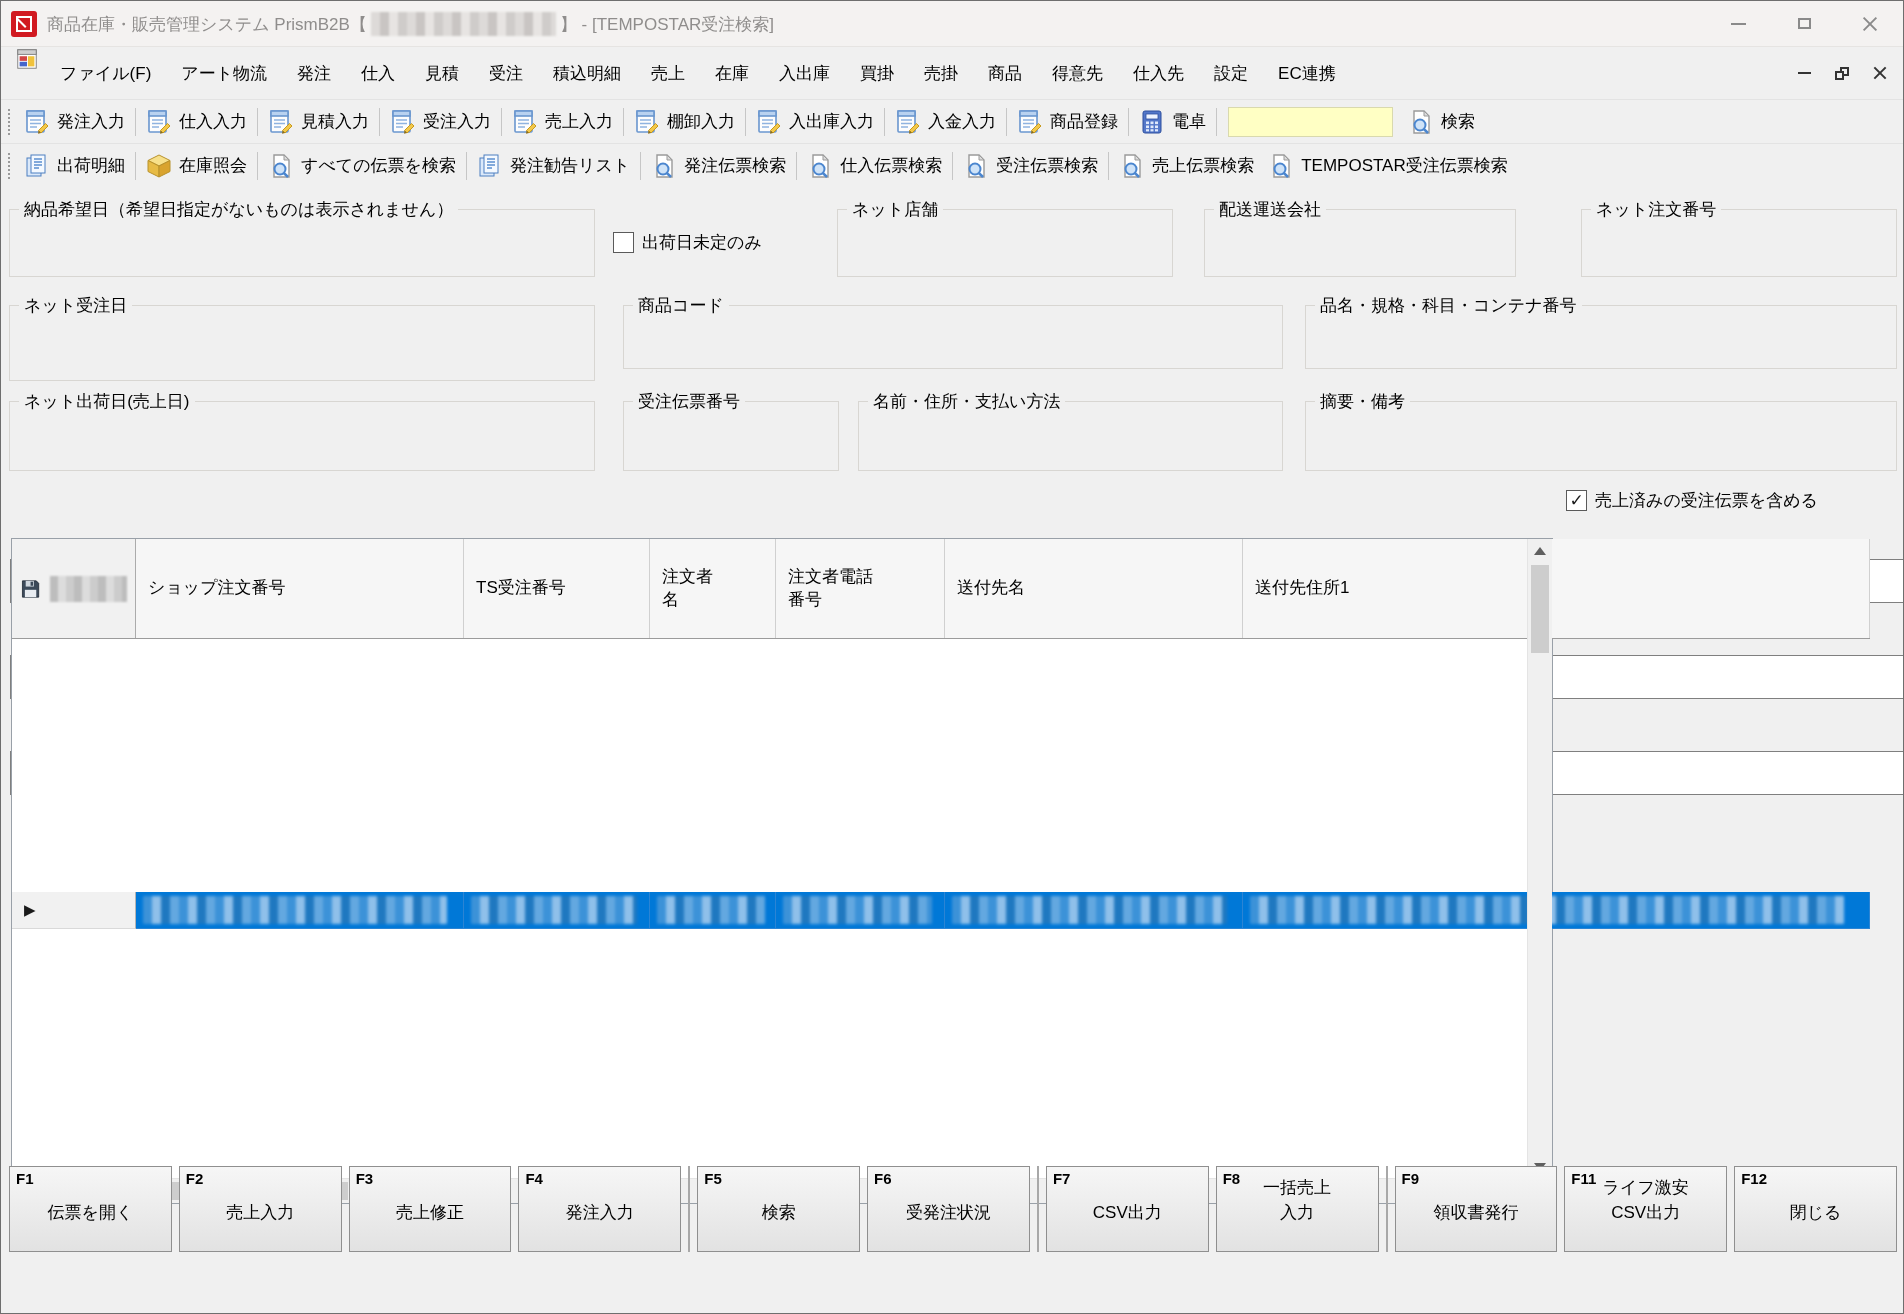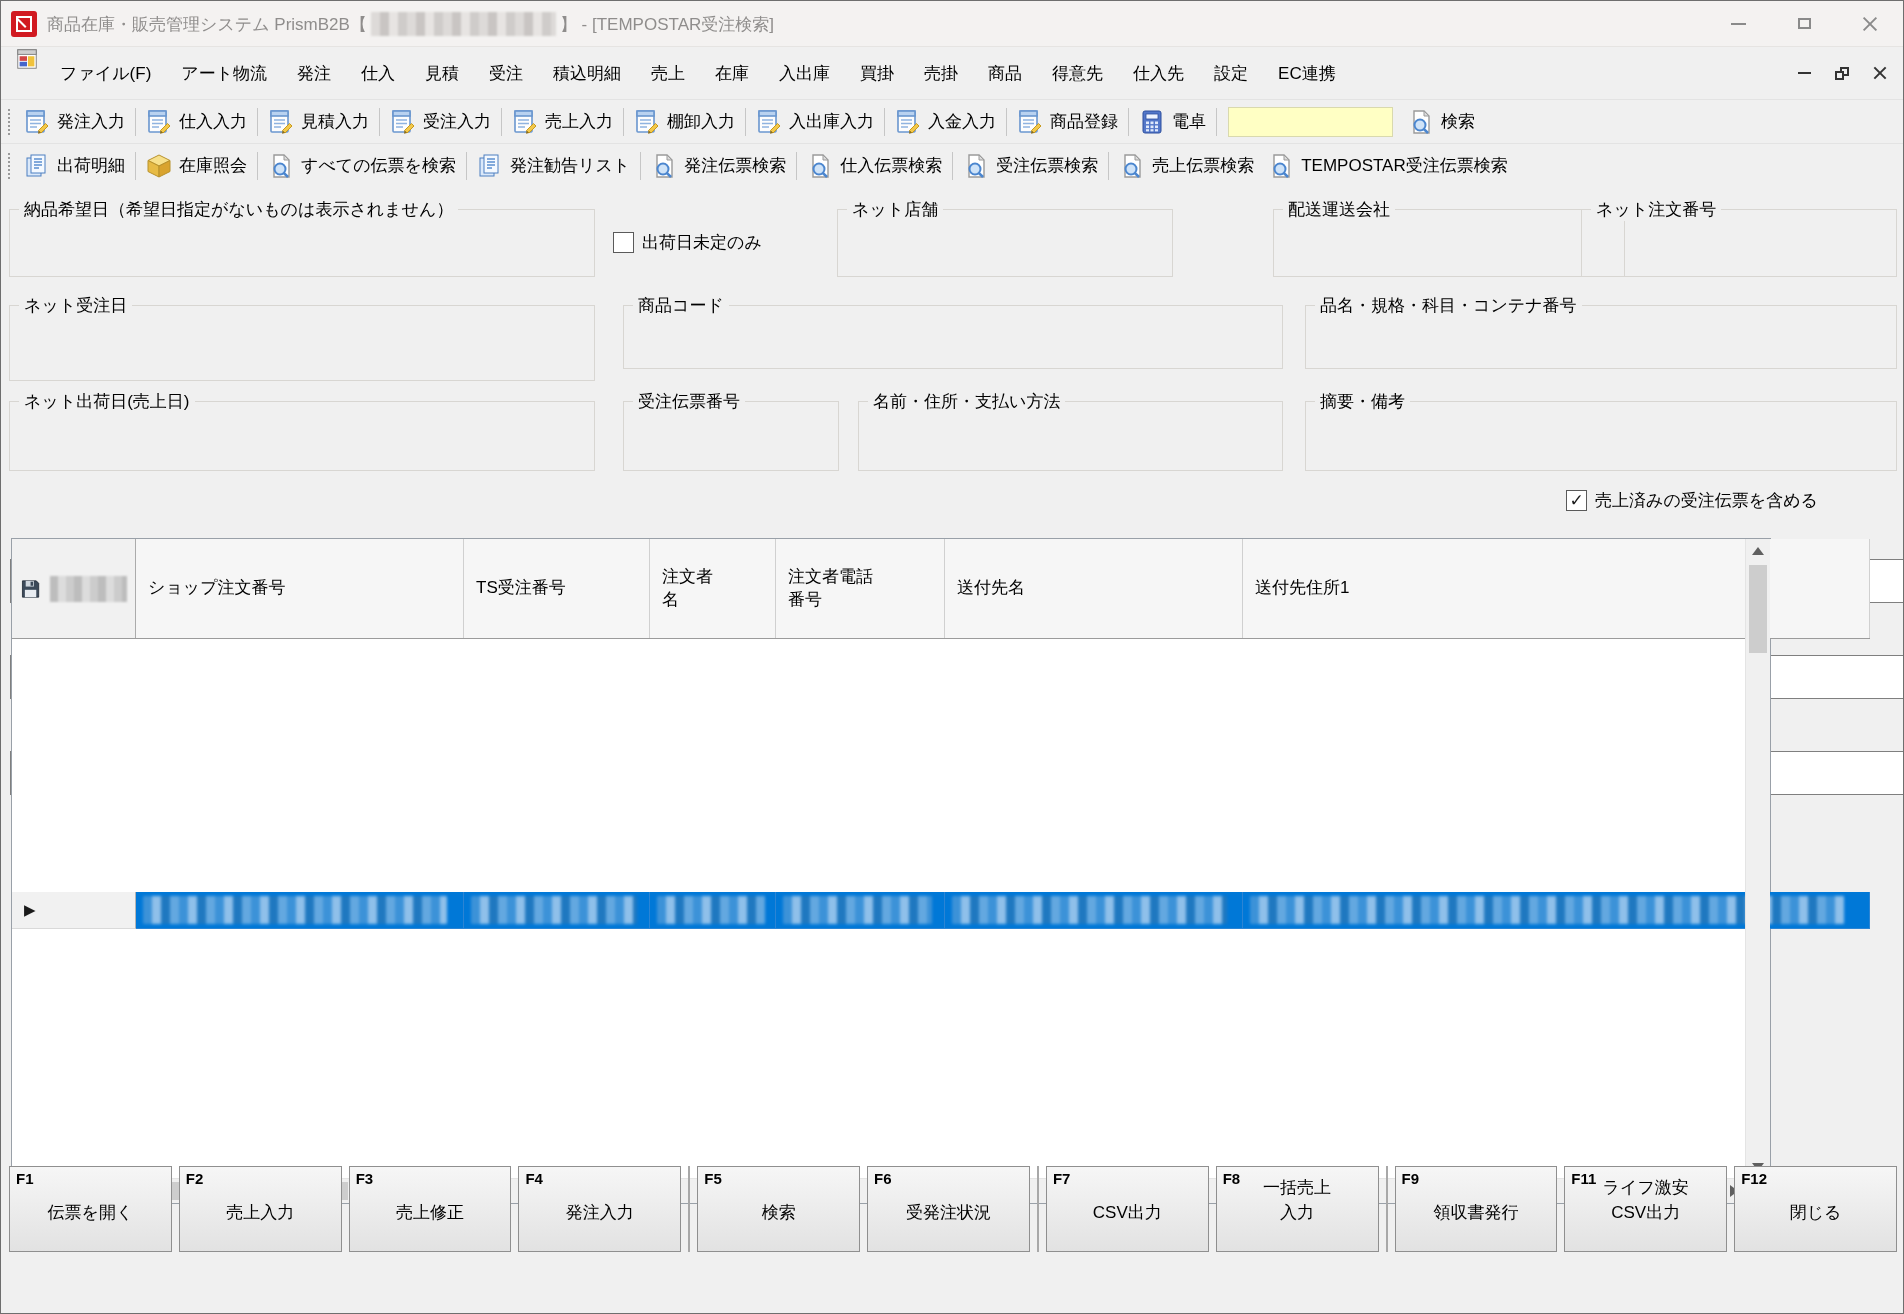--- a/index.html
+++ b/index.html
@@ -53,21 +53,21 @@
   .cbx{width:21px;height:21px;min-width:21px;border:2px solid #3a3a3a;background:#fff;display:inline-flex;align-items:center;justify-content:center;font-size:17px;font-weight:bold;color:#1a1a1a;box-sizing:border-box;}
   .cbx.blue{border-color:#2a7fd4;color:#2a7fd4;}
   .cbx.thin{border-width:1px;border-color:#5a5a5a;}
   .cbx.checked::after{content:"✓";}
   .cbrow{position:absolute;display:flex;align-items:center;gap:8px;white-space:nowrap;}
   .combo{background:#fff;border:1px solid #8b8b8b;height:44px;box-sizing:border-box;display:flex;align-items:center;padding:0 12px;flex:1;}
   .chev{margin-left:auto;width:10px;height:10px;border-right:2px solid #444;border-bottom:2px solid #444;transform:rotate(45deg);margin-top:-4px;}
   .tfield{height:44px;border:1px solid #7f7f7f;background:#fff;box-sizing:border-box;display:flex;align-items:center;padding:0 9px;font-size:18px;}
   .shopblur{width:280px;height:26px;background:repeating-linear-gradient(90deg,#b7aeac 0 10px,#d8d2d0 10px 20px,#c6bcba 20px 30px,#e3dedc 30px 40px);filter:blur(1.4px);}
   
-  .grid{position:absolute;left:10px;top:537px;width:1760px;height:666px;background:#fff;border:1px solid #99a0a8;box-sizing:border-box;}
+  .grid{position:absolute;left:10px;top:537px;width:1542px;height:666px;background:#fff;border:1px solid #99a0a8;box-sizing:border-box;}
   .ghead{position:absolute;left:0;top:0;height:100px;width:1858px;display:flex;background:#f6f6f6;border-bottom:1px solid #9b9b9b;box-sizing:border-box;}
   .gh{box-sizing:border-box;border-right:1px solid #d0d0d0;display:flex;align-items:center;padding:0 12px;white-space:pre-line;line-height:1.35;}
   .gh.first{background:#f1f1f1;border-right:1px solid #ababab;gap:9px;padding:0 8px;}
   .hmosaic{width:80px;height:26px;background:repeating-linear-gradient(90deg,#bdbdbd 0 8px,#dcdcdc 8px 16px,#cccccc 16px 24px);filter:blur(1.3px);}
   .gbody{position:absolute;left:0;top:100px;height:542px;width:1858px;overflow:hidden;}
   .grow{display:flex;height:37px;}
   .rowhead{width:124px;min-width:124px;background:#f1f1f1;border-right:1px solid #b5b5b5;border-bottom:1px solid #d9d9d9;box-sizing:border-box;display:flex;align-items:center;padding-left:12px;}
   .selarrow{font-size:15px;color:#1a1a1a;}
   .gcell{box-sizing:border-box;border-right:1px solid #dcdcdc;border-bottom:1px solid #dcdcdc;display:flex;align-items:center;padding:0 7px;}
   .grow.sel .gcell{background:#0078d7;border-right-color:#2b84d4;border-bottom-color:#2b84d4;}
@@ -410,21 +410,21 @@
   </label>
   <div class="group" style="left:836px;top:22px;width:336px;height:68px">
     <div class="glabel">ネット店舗</div>
     <div class="gbody">
       <div class="combo">
         <span class="shopblur"></span>
 
       </div>
     </div>
   </div>
-  <div class="group" style="left:1272px;top:22px;width:352px;height:68px">
+  <div class="group" style="left:1203px;top:22px;width:312px;height:68px">
     <div class="glabel">配送運送会社</div>
     <div class="gbody">
       <div class="combo">
         
       </div>
     </div>
   </div>
   <div class="group" style="left:1580px;top:22px;width:316px;height:68px">
     <div class="glabel">ネット注文番号</div>
     <div class="gbody">

